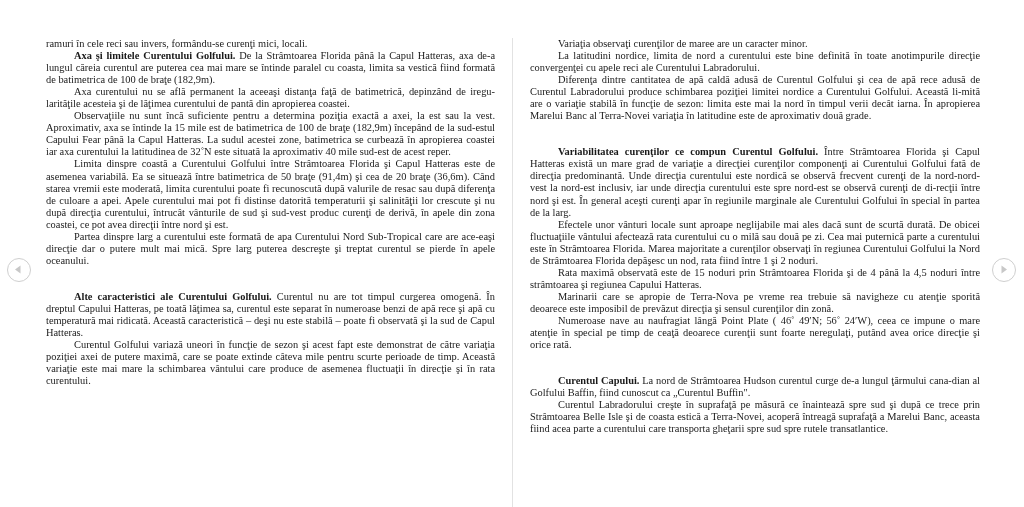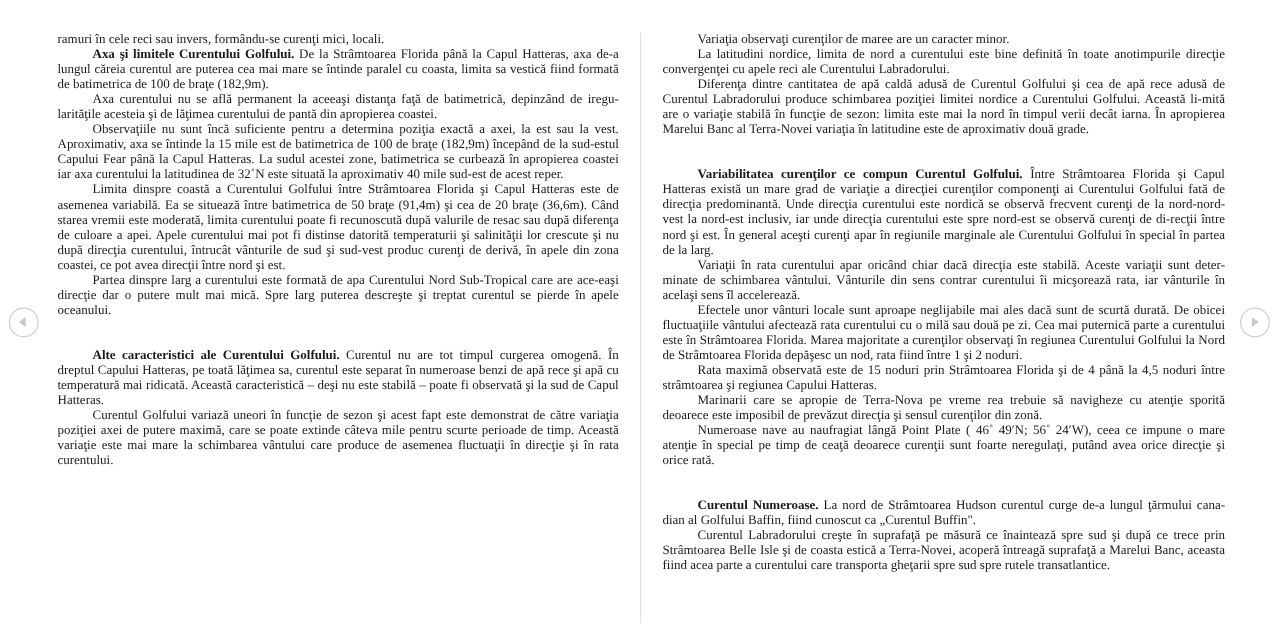--- a/index.html
+++ b/index.html
@@ -10,21 +10,21 @@
   body {
     width: 1024px;
     height: 507px;
     position: relative;
     overflow: hidden;
     font-family: "Liberation Serif", "DejaVu Serif", serif;
     color: #1a1a1a;
   }
   .spread {
     position: absolute;
-    left: 0; top: 4px;
+    left: 0; top: 16px;
     width: 1024px;
     height: 393px;
   }
   .page {
     position: absolute;
     top: 22px;
     font-size: 10.4px;
     line-height: 12.05px;
     text-align: justify;
     hyphens: manual;
@@ -81,26 +81,25 @@
     <p><span>Curentul Golfului variază uneori în funcţie de sezon şi acest fapt este demonstrat de către variaţia poziţiei axei de putere maximă, care se poate extinde câteva mile pentru scurte perioade de timp. Această variaţie este mai mare la schimbarea vântului care produce de asemenea fluctuaţii în direcţie şi în rata curentului.</span></p>
   </div>
 
   <div class="gutter"></div>
 
   <div class="page page-right">
     <p><span>Variaţia observaţi curenţilor de maree are un caracter minor.</span></p>
     <p><span>La latitudini nordice, limita de nord a curentului este bine definită în toate anotimpurile direcţie convergenţei cu apele reci ale Curentului Labradorului.</span></p>
     <p><span>Diferenţa dintre cantitatea de apă caldă adusă de Curentul Golfului şi cea de apă rece adusă de Curentul Labradorului produce schimbarea poziţiei limitei nordice a Curentului Golfului. Această li-mită are o variaţie stabilă în funcţie de sezon: limita este mai la nord în timpul verii decât iarna. În apropierea Marelui Banc al Terra-Novei variaţia în latitudine este de aproximativ două grade.</span></p>
     <p class="section-start" style="margin-top:24px"><span class="heading">Variabilitatea curenţilor ce compun Curentul Golfului.</span><span> Între Strâmtoarea Florida şi Capul Hatteras există un mare grad de variaţie a direcţiei curenţilor componenţi ai Curentului Golfului fată de direcţia predominantă. Unde direcţia curentului este nordică se observă frecvent curenţi de la nord-nord-vest la nord-est inclusiv, iar unde direcţia curentului este spre nord-est se observă curenţi de di-recţii între nord şi est. În general aceşti curenţi apar în regiunile marginale ale Curentului Golfului în special în partea de la larg.</span></p>
-    <p><span>Variaţii în rata curentului apar oricând chiar dacă direcţia este stabilă. Aceste variaţii sunt deter-minate de schimbarea vântului. Vânturile din sens contrar curentului îi micşorează rata, iar vânturile în acelaşi sens îl accelerează.</span></p>
     <p><span>Efectele unor vânturi locale sunt aproape neglijabile mai ales dacă sunt de scurtă durată. De obicei fluctuaţiile vântului afectează rata curentului cu o milă sau două pe zi. Cea mai puternică parte a curentului este în Strâmtoarea Florida. Marea majoritate a curenţilor observaţi în regiunea Curentului Golfului la Nord de Strâmtoarea Florida depăşesc un nod, rata fiind între 1 şi 2 noduri.</span></p>
     <p><span>Rata maximă observată este de 15 noduri prin Strâmtoarea Florida şi de  4 până la 4,5 noduri între strâmtoarea şi regiunea Capului Hatteras.</span></p>
     <p><span>Marinarii care se apropie de Terra-Nova pe vreme rea trebuie să navigheze  cu atenţie sporită deoarece este imposibil de prevăzut direcţia şi sensul curenţilor din zonă.</span></p>
     <p><span>Numeroase nave au naufragiat lângă Point Plate ( 46˚ 49′N;  56˚ 24′W), ceea ce impune o mare atenţie în special pe timp de ceaţă deoarece curenţii sunt foarte neregulaţi, putând avea orice direcţie şi orice rată.</span></p>
-    <p class="section-start" style="margin-top:24px"><span class="heading">Curentul Numeroase.</span><span> La nord de Strâmtoarea Hudson curentul curge de-a lungul ţărmului cana-dian al Golfului Baffin, fiind cunoscut ca „Curentul Buffin".</span></p>
+    <p class="section-start" style="margin-top:24px"><span class="heading">Curentul Capului.</span><span> La nord de Strâmtoarea Hudson curentul curge de-a lungul ţărmului cana-dian al Golfului Baffin, fiind cunoscut ca „Curentul Buffin".</span></p>
     <p><span>Curentul Labradorului creşte în suprafaţă pe măsură ce înaintează spre sud şi după ce trece prin Strâmtoarea Belle Isle şi de coasta estică a Terra-Novei, acoperă întreagă suprafaţă a Marelui Banc, aceasta fiind acea parte a curentului care transporta gheţarii spre sud spre rutele transatlantice.</span></p>
   </div>
 
   <div class="nav-btn nav-prev">
     <svg viewBox="0 0 21 21">
       <polygon points="12.5,6.5 12.5,14.5 7,10.5" fill="#c8c8c8"></polygon>
     </svg>
   </div>
   <div class="nav-btn nav-next">
     <svg viewBox="0 0 21 21">

